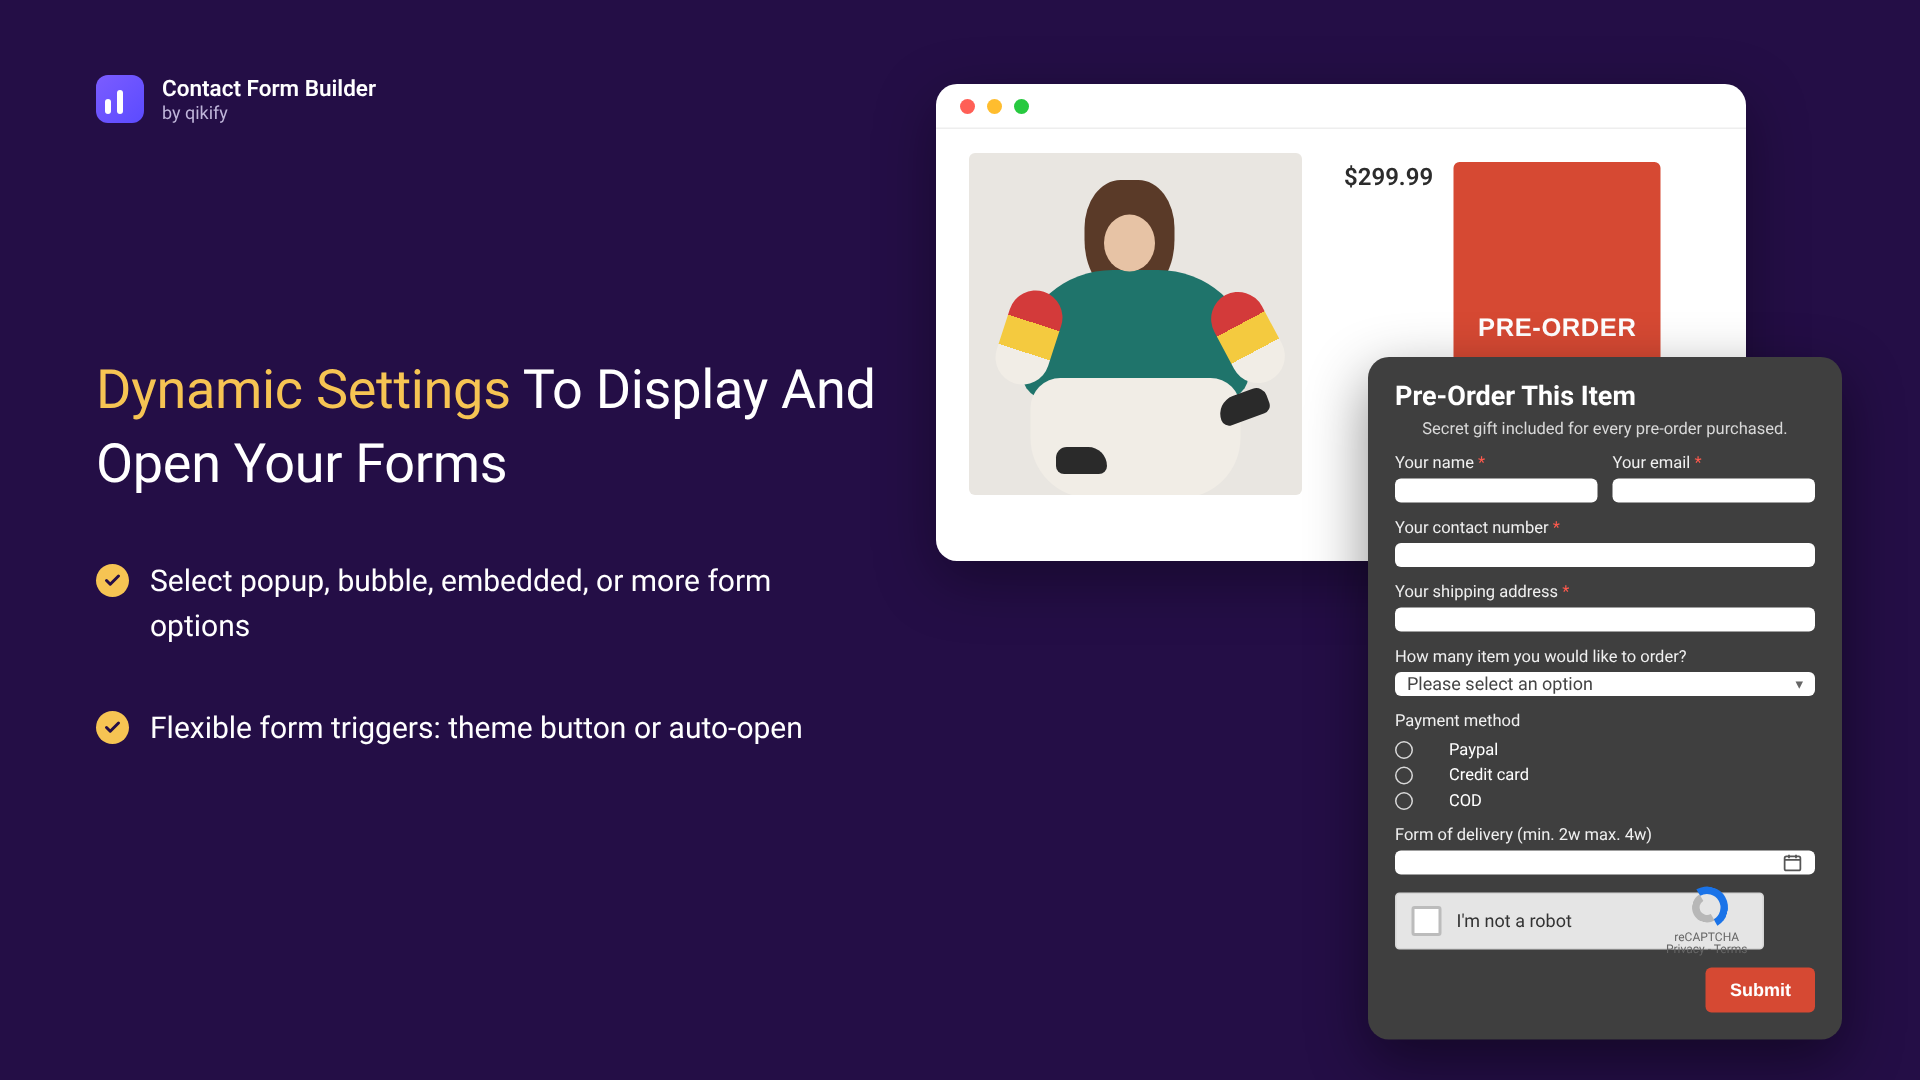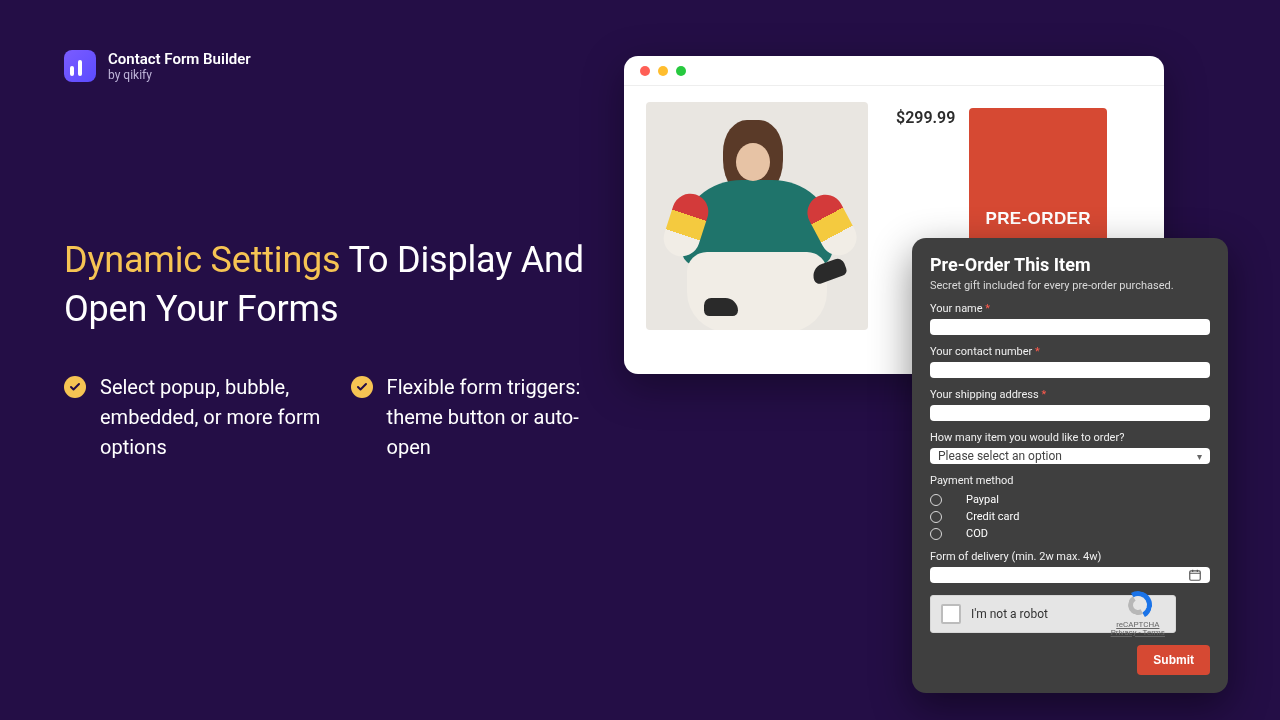--- a/index.html
+++ b/index.html
@@ -12,21 +12,21 @@
   .brand-icon::before { content: ""; position: absolute; left: 6px; bottom: 6px; width: 4px; height: 10px; background: #fff; border-radius: 2px; }
   .brand-icon::after  { content: ""; position: absolute; left: 14px; bottom: 6px; width: 4px; height: 16px; background: #fff; border-radius: 2px; box-shadow: 8px 0 0 -2px #ffd33d; }
   .brand-text .title { font-size: 15px; font-weight: 600; color: #ffffff; line-height: 1.2; }
   .brand-text .by    { font-size: 12px; color: #bfb5d9; line-height: 1.2; }
 
   
   .headline { position: absolute; left: 64px; top: 236px; font-size: 36px; font-weight: 400; line-height: 1.35; letter-spacing: -0.2px; max-width: 520px; }
   .headline .accent { color: #f6c453; }
 
   
-  .bullets { position: absolute; left: 64px; top: 372px; max-width: 520px; display: flex; flex-direction: row; gap: 28px; }
+  .bullets { position: absolute; left: 64px; top: 372px; max-width: 520px; display: flex; flex-direction: column; gap: 38px; }
   .bullet { display: flex; align-items: flex-start; gap: 14px; font-size: 20px; line-height: 1.5; color: #ffffff; }
   .check { flex: 0 0 22px; width: 22px; height: 22px; border-radius: 50%; background: #f6c453; display: flex; align-items: center; justify-content: center; margin-top: 4px; }
   .check svg { width: 12px; height: 12px; }
 
   
   .browser { position: absolute; left: 624px; top: 56px; width: 540px; height: 318px; background: #ffffff; border-radius: 14px; box-shadow: 0 12px 40px rgba(0,0,0,0.35); }
   .browser-bar { height: 30px; display: flex; align-items: center; gap: 8px; padding-left: 16px; border-bottom: 1px solid #eee; }
   .dot { width: 10px; height: 10px; border-radius: 50%; }
   .dot.red { background: #ff5f56; }
   .dot.yellow { background: #ffbd2e; }
@@ -44,21 +44,21 @@
   .shoe-l  { position: absolute; left: 26%; bottom: 6%; width: 34px; height: 18px; background: #2a2a2a; border-radius: 8px 14px 6px 6px; }
   .shoe-r  { position: absolute; right: 10%; bottom: 22%; width: 34px; height: 18px; background: #2a2a2a; border-radius: 14px 8px 6px 6px; transform: rotate(-20deg); }
 
   .product-side { display: flex; flex-direction: row; gap: 14px; padding-top: 6px; }
   .price { color: #2c2c2c; font-size: 16px; font-weight: 600; }
   .preorder-btn { background: #d64933; color: #ffffff; border: 0; padding: 12px 16px; font-size: 17px; font-weight: 700; letter-spacing: 0.4px; border-radius: 4px; cursor: pointer; width: fit-content; }
 
   
   .form-panel { position: absolute; left: 912px; top: 238px; width: 316px; background: #3f3f3f; border-radius: 14px; padding: 16px 18px 18px; box-shadow: 0 14px 40px rgba(0,0,0,0.45); color: #ffffff; font-size: 12px; }
   .form-title { font-size: 18px; font-weight: 700; }
-  .form-sub   { margin-top: 4px; font-size: 11px; color: #d9d9d9; }
+  .form-sub   { margin-top: 4px; font-size: 11px; color: #d9d9d9; text-align: center; }
   .row { margin-top: 10px; }
   .row.two { display: flex; gap: 10px; }
   .row.two > .field { flex: 1; }
   .field-label { font-size: 11px; color: #f0f0f0; display: block; margin-bottom: 4px; }
   .req { color: #ff5a4d; }
   .input, .select, .date { width: 100%; height: 16px; border-radius: 4px; border: 0; background: #ffffff; color: #222; font-size: 12px; padding: 0 8px; }
   .select { appearance: none; position: relative; display: flex; align-items: center; justify-content: space-between; color: #444; }
   .select .caret { font-size: 10px; color: #666; }
   .date { display: flex; align-items: center; justify-content: flex-end; padding-right: 8px; color: #666; }
 
@@ -67,21 +67,21 @@
   .radio .circle { width: 12px; height: 12px; border-radius: 50%; border: 1.5px solid #d8d8d8; }
 
   .captcha { margin-top: 12px; height: 38px; background: #e5e5e5; border: 1px solid #d6d6d6; border-radius: 3px; display: flex; align-items: center; justify-content: space-between; padding: 0 10px 0 10px; width: 246px; }
   .captcha .left { display: flex; align-items: center; gap: 10px; }
   .captcha .box { width: 20px; height: 20px; border: 2px solid #bcbcbc; border-radius: 2px; background: #fff; }
   .captcha .txt { color: #333; font-size: 12px; }
   .captcha .right { text-align: center; line-height: 1; }
   .captcha .logo { width: 28px; height: 28px; margin: 0 auto 2px; position: relative; }
   .captcha .logo::before { content: ""; position: absolute; inset: 0; border-radius: 50%; border: 5px solid transparent; border-top-color: #1a73e8; border-right-color: #1a73e8; transform: rotate(15deg); }
   .captcha .logo::after  { content: ""; position: absolute; inset: 4px; border-radius: 50%; border: 5px solid transparent; border-bottom-color: #b7b7b7; border-left-color: #b7b7b7; transform: rotate(15deg); }
-  .captcha .sm { font-size: 8px; color: #666; text-decoration: underline; }
+  .captcha .sm { font-size: 8px; color: #666; }
 
   .submit-row { display: flex; justify-content: flex-end; margin-top: 12px; }
   .submit { background: #d64933; color: #fff; border: 0; border-radius: 4px; font-size: 12px; font-weight: 700; padding: 8px 16px; cursor: pointer; }
 </style>
 </head>
 <body>
 
 <div class="brand">
   <div class="brand-icon"></div>
   <div class="brand-text">
@@ -135,20 +135,24 @@
   </div>
 </div>
 
 <div class="form-panel">
   <div class="form-title">Pre-Order This Item</div>
   <div class="form-sub">Secret gift included for every pre-order purchased.</div>
 
   <div class="row two">
     <div class="field">
       <label class="field-label"><span>Your name</span> <span class="req">*</span></label>
+      <input class="input" style="">
+    </div>
+    <div class="field">
+      <label class="field-label"><span>Your email</span> <span class="req">*</span></label>
       <input class="input" style="">
     </div>
   </div>
 
   <div class="row">
     <label class="field-label"><span>Your contact number</span> <span class="req">*</span></label>
     <input class="input" style="">
   </div>
 
   <div class="row">

